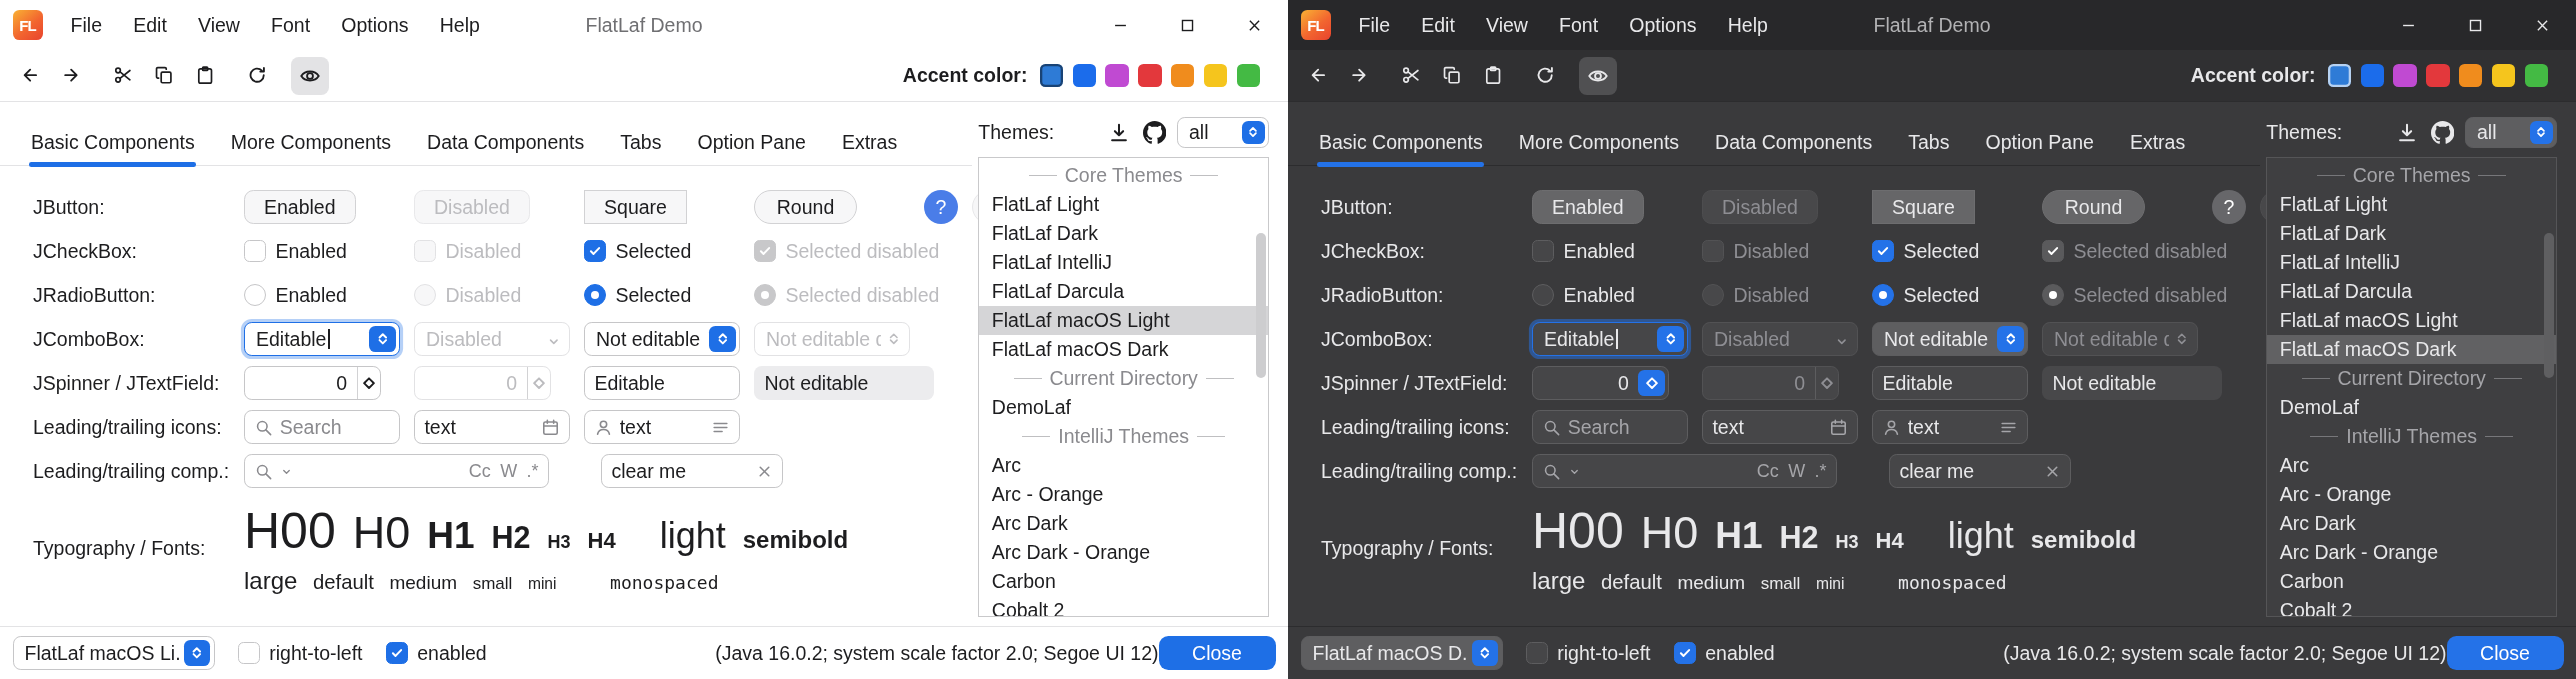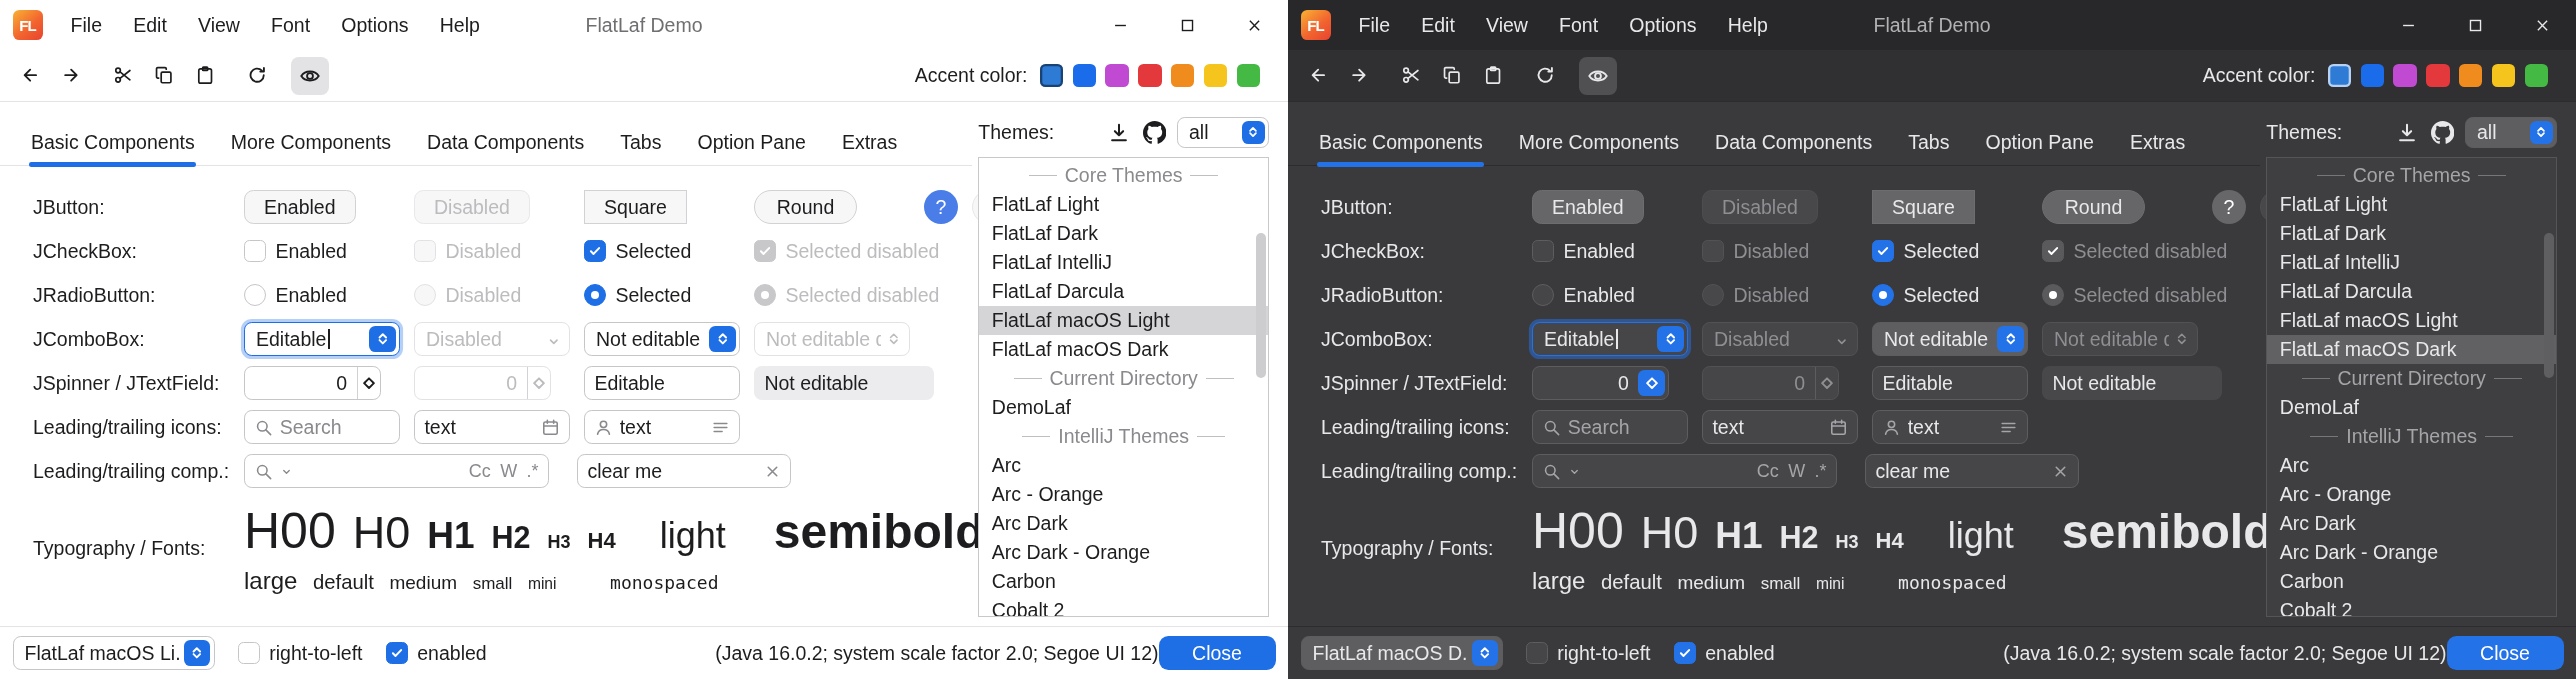--- a/index.html
+++ b/index.html
@@ -46,21 +46,21 @@
   background:linear-gradient(140deg,#f9b234 0%,#f2652f 55%,#e8432e 100%);
   color:#fff;font-weight:bold;font-size:15px;letter-spacing:-0.8px;display:flex;align-items:center;justify-content:center;}
 .menus{display:flex;height:100%;align-items:center;position:relative;z-index:2;}
 .menu-item{padding:0 15.6px;height:100%;display:flex;align-items:center;}
 .win-title{position:absolute;left:0;right:0;top:0;height:100%;display:flex;align-items:center;justify-content:center;color:var(--title-fg);}
 .win-controls{margin-left:auto;display:flex;height:100%;position:relative;z-index:2;}
 .wc{width:67px;height:100%;display:flex;align-items:center;justify-content:center;color:var(--fg);}
 
 
 .toolbar{height:52px;flex:0 0 auto;background:var(--toolbar-bg);border-bottom:0.8px solid var(--sep);
-  display:flex;align-items:center;padding:0 28px 0 11px;}
+  display:flex;align-items:center;padding:0 28px 0 11px;font-weight:bold;}
 .tbtn{width:38px;height:38px;border-radius:7.8px;display:flex;align-items:center;justify-content:center;color:var(--fg);margin-right:3.1px;flex:0 0 auto;}
 .tbtn.toggled{background:var(--toggle-bg);}
 .tgap{width:11px;flex:0 0 auto;}
 .tb-flex{flex:1;}
 .accent-label{margin-right:3.1px;}
 .swatches{display:flex;align-items:center;}
 .swatch{width:23.4px;height:23.4px;border-radius:5.5px;margin-left:9.4px;flex:0 0 auto;}
 .swatch.selected{box-shadow:inset 0 0 0 2.3px var(--swatch-ring);}
 
 
@@ -123,38 +123,38 @@
 .dark .spinner:not(.dis) .steps{border:none;background:var(--accent);color:#fff;border-radius:6.3px;margin-right:3.1px;width:26.6px;height:26.6px;align-self:center;}
 .spinner.dis{color:var(--dis-fg);border-color:var(--field-dis-border);}
 .spinner.dis .steps{color:var(--dis-fg);}
 
 .tfield{height:34px;width:156px;border:0.8px solid var(--field-border);border-radius:7.8px;background:var(--field-bg);
   display:flex;align-items:center;padding:0 9.4px;overflow:hidden;white-space:nowrap;}
 .tfield.noedit{background:var(--notedit-bg);border-color:transparent;width:180px;}
 .ficon{display:flex;color:var(--muted);margin-right:6.3px;flex:0 0 auto;}
 .ficon.trail{margin:0 0 0 auto;}
 .ph{color:var(--muted);}
-.comp-field{width:305px;margin-right:28px;}
+.comp-field{width:305px;margin-right:52px;}
 .tiny-caret{display:flex;color:var(--muted);margin-left:1.6px;}
 .opt{color:var(--muted);margin-left:9.4px;font-size:18px;}
-.clearme{width:214px;}
+.clearme{width:182px;}
 
 
 .row.typo{height:auto;margin-top:9.4px;align-items:center;}
 .typo-col{display:flex;flex-direction:column;min-width:0;}
 .tline1{display:flex;align-items:baseline;gap:17px;}
 .tline2{display:flex;align-items:baseline;gap:15.6px;margin-top:6.3px;}
 .h00{font-size:50px;}
 .h0{font-size:45px;}
 .h1{font-size:37px;font-weight:700;}
 .h2{font-size:30.5px;font-weight:700;}
 .h3{font-size:18px;font-weight:700;}
 .h4{font-size:22px;font-weight:700;}
 .tlight{font-size:36px;font-weight:300;margin-left:27px;}
-.tsemi{font-size:48px;font-weight:600;margin-left:31px;}
+.tsemi{font-size:24px;font-weight:600;}
 .tlarge{font-size:24px;}
 .tdefault{font-size:20.3px;}
 .tmedium{font-size:19px;}
 .tsmall{font-size:17px;}
 .tmini{font-size:15.6px;}
 .tmono{font-family:"DejaVu Sans Mono",monospace;font-size:18px;margin-left:38px;}
 
 
 .themes{flex:0 0 316px;display:flex;flex-direction:column;padding:12.5px 19px 9.4px 6.3px;}
 .themes-head{display:flex;align-items:center;height:36px;margin-bottom:6.3px;flex:0 0 auto;}

